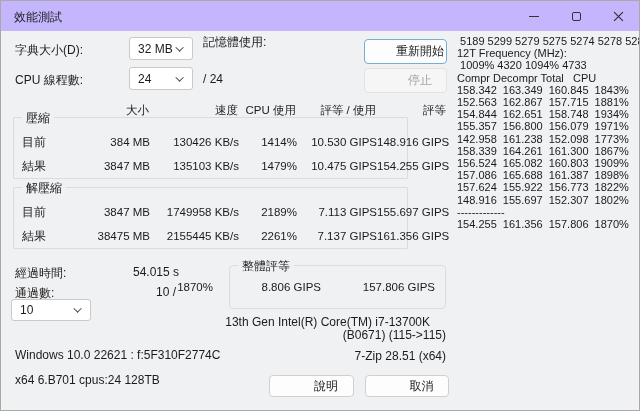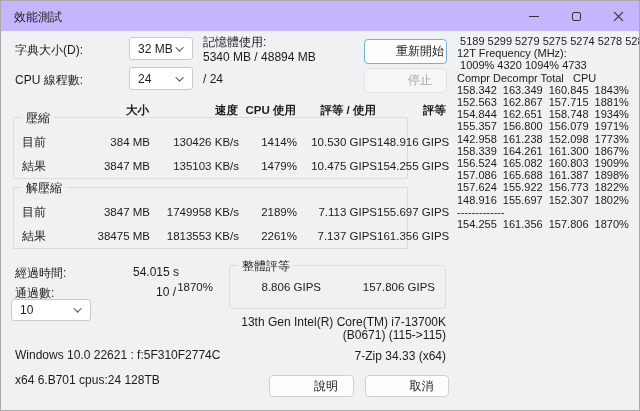--- a/index.html
+++ b/index.html
@@ -43,21 +43,21 @@
   .cpu-lines { position:absolute; left:456px; top:34px; width:182px; font-size:11px; line-height:12.2px; }
   .cpu-lines div { white-space:pre; }
   
   .row-grid {
     display:grid;
     grid-template-columns: 56px 80px 89px 58px 80px 70px;
     align-items:center;
   }
   .row-grid .cell { text-align:right; white-space:nowrap; font-size:11.5px; }
   .row-grid .name { text-align:left; padding-left:8px; font-size:12px; }
-  .thead { position:absolute; left:12px; top:102px; width:433px;font-weight:bold; }
+  .thead { position:absolute; left:12px; top:102px; width:433px; }
   .groupbox {
     position:absolute; left:12px; width:395px; height:62px;
     border:1px solid #dcdcdc; border-radius:1px;
   }
   .gb-label { position:absolute; top:-8px; left:8px; background:#f0f1f3; padding:0 4px; font-size:12px; }
   .gb-rows { position:absolute; left:0; right:0; top:12px; }
   .gb-rows .row-grid { height:24px; }
   
   .overall { position:absolute; left:228px; top:264px; width:217px; height:44px; border:1px solid #dcdcdc; border-radius:4px; }
   .overall .vals { position:absolute; top:15px; right:10px; display:grid; grid-template-columns:52px 80px 86px;gap:28px; }
@@ -82,21 +82,20 @@
       </svg>
     </div>
   </div>
 
   <span class="lbl" style="left:14px; top:41px">字典大小(D):</span>
   <div class="combo" style="left:128px; top:36px; width:64px">
     <span>32 MB</span>
     <span class="chev"></span>
   </div>
   <span class="lbl" style="left:202px; top:33px">記憶體使用:</span>
-  <span class="lbl" style="left:202px; top:49px">5340 MB / 48894 MB</span>
 
   <span class="lbl" style="left:14px; top:71px">CPU 線程數:</span>
   <div class="combo" style="left:128px; top:66px; width:64px">
     <span>24</span>
     <span class="chev"></span>
   </div>
   <span class="lbl" style="left:202px; top:71px">/ 24</span>
 
   <div class="btn default" style="left:363px; top:38px; width:83px; height:25px">
     <span>重新開始</span>
@@ -162,21 +161,21 @@
         <span class="name">目前</span>
         <span class="cell">3847 MB</span>
         <span class="cell">1749958 KB/s</span>
         <span class="cell">2189%</span>
         <span class="cell">7.113 GIPS</span>
         <span class="cell">155.697 GIPS</span>
       </div>
       <div class="row-grid">
         <span class="name">結果</span>
         <span class="cell">38475 MB</span>
-        <span class="cell">1813553 KB/s</span>
+        <span class="cell">2155445 KB/s</span>
         <span class="cell">2261%</span>
         <span class="cell">7.137 GIPS</span>
         <span class="cell">161.356 GIPS</span>
       </div>
     </div>
   </div>
 
   <span class="lbl" style="left:14px; top:264px">經過時間:</span>
   <span class="lbl r" style="left:100px; top:264px; width:78px">54.015 s</span>
 
@@ -190,23 +189,23 @@
 
   <div class="overall">
     <span class="gb-label">整體評等</span>
     <div class="vals">
       <span>1870%</span>
       <span>8.806 GIPS</span>
       <span>157.806 GIPS</span>
     </div>
   </div>
 
-  <span class="lbl r" style="left:228px; top:314px; width:217px">13th Gen Intel(R) Core(TM) i7-13700K</span>
+  <span class="lbl r" style="left:212px; top:314px; width:217px">13th Gen Intel(R) Core(TM) i7-13700K</span>
   <span class="lbl r" style="left:228px; top:327px; width:217px">(B0671) (115-&gt;115)</span>
-  <span class="lbl r" style="left:228px; top:348px; width:217px">7-Zip 34.33 (x64)</span>
+  <span class="lbl r" style="left:228px; top:348px; width:217px">7-Zip 28.51 (x64)</span>
 
   <span class="lbl" style="left:14px; top:347px">Windows 10.0 22621 :  f:5F310F2774C</span>
   <span class="lbl" style="left:14px; top:372px">x64 6.B701 cpus:24 128TB</span>
 
   <div class="btn" style="left:268px; top:374px; width:85px; height:22px">
     <span>說明</span>
   </div>
   <div class="btn" style="left:364px; top:374px; width:84px; height:22px">
     <span>取消</span>
   </div>

